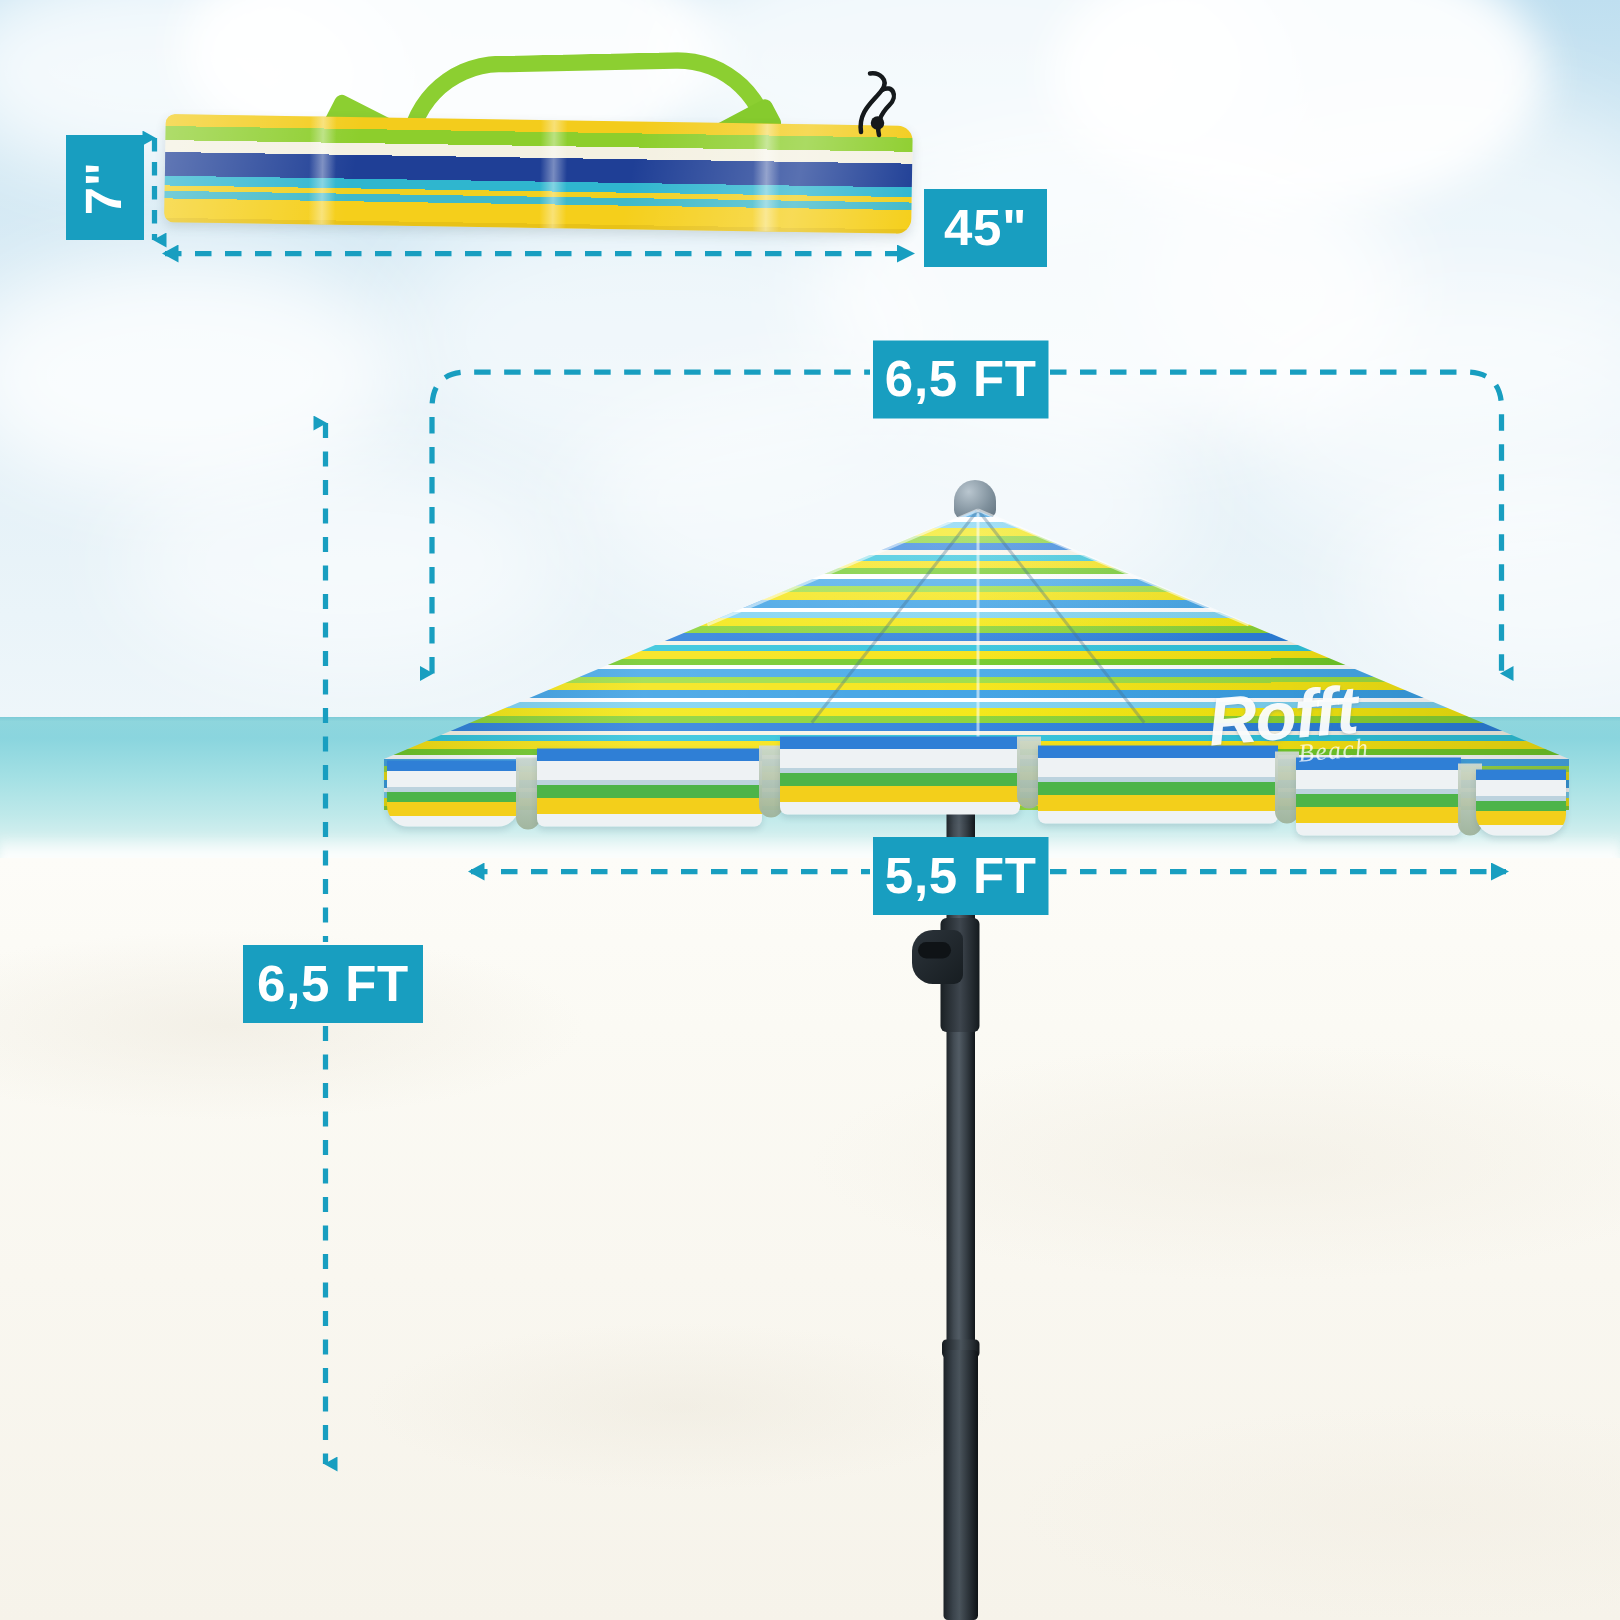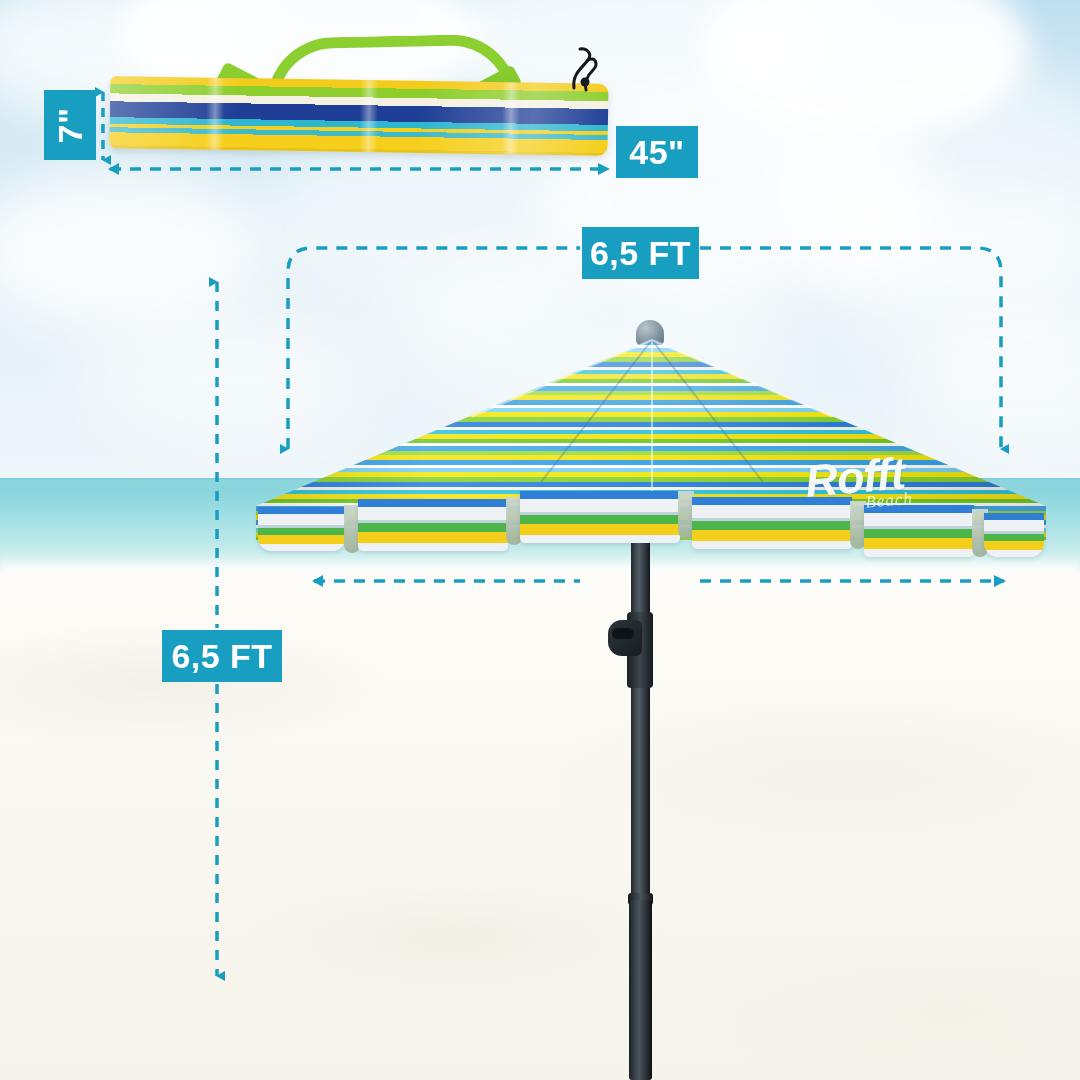--- a/index.html
+++ b/index.html
@@ -373,19 +373,22 @@
     </div>
 
     <div class="badge" id="badge-bag-length">
       <span>45"</span>
     </div>
 
     <div class="badge" id="badge-canopy-span">
       <span>6,5 FT</span>
     </div>
 
+    <div class="badge" id="badge-canopy-width">
+      <span>5,5 FT</span>
+    </div>
 
     <div class="badge" id="badge-total-height">
       <span>6,5 FT</span>
     </div>
   </div>
 
 </div>
 
 </body></html>

